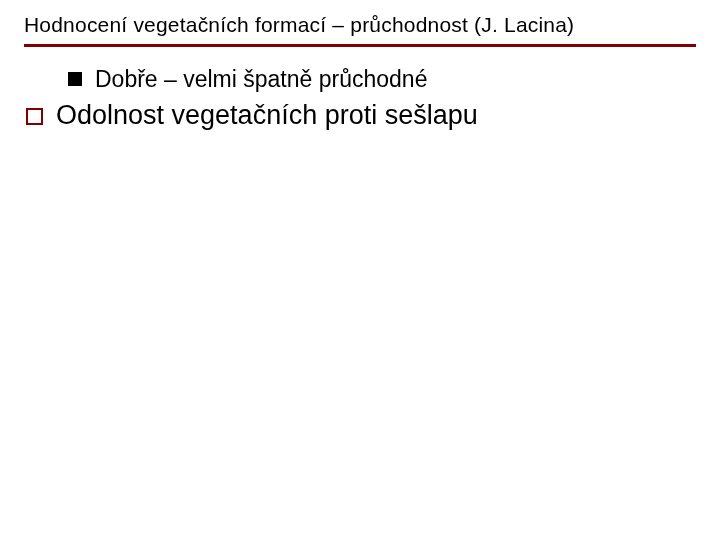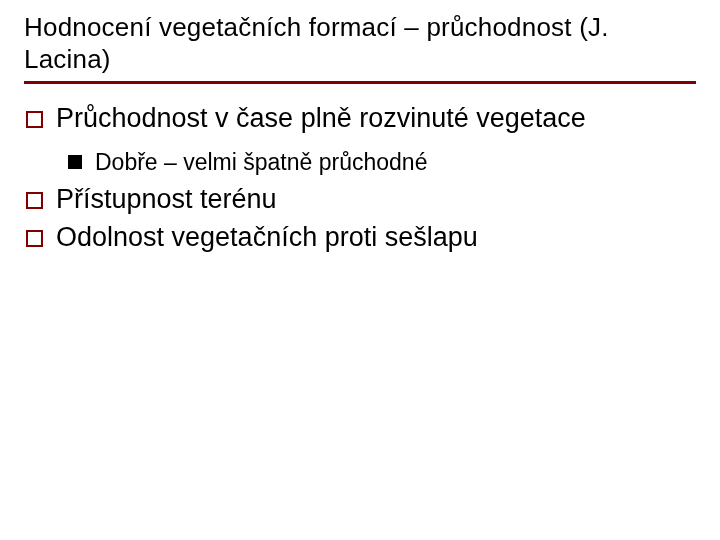--- a/index.html
+++ b/index.html
@@ -10,21 +10,21 @@
     background: #ffffff;
     font-family: Verdana, Geneva, sans-serif;
     color: #000000;
     overflow: hidden;
   }
   .slide {
     padding: 12px 24px 0 24px;
     box-sizing: border-box;
   }
   .title {
-    font-size: 26px;
+    font-size: 21px;
     font-weight: 400;
     line-height: 1.22;
     margin: 0 0 6px 0;
     letter-spacing: 0.2px;
   }
   .rule {
     height: 3px;
     background: #800000;
     margin: 0 0 18px 0;
     width: 100%;
@@ -72,34 +72,26 @@
 </style>
 </head>
 <body>
 
 <div class="slide">
   <h1 class="title">Hodnocení vegetačních formací – průchodnost (J. Lacina)</h1>
   <div class="rule"></div>
 
   <div class="body-area">
 
-    <div class="lvl1">
-      <div class="bullet"></div>
-      <div class="text">Průchodnost v čase plně rozvinuté vegetace</div>
-    </div>
 
     <div class="lvl2">
       <div class="bullet"></div>
       <div class="text">Dobře – velmi špatně průchodné</div>
     </div>
 
-    <div class="lvl1">
-      <div class="bullet"></div>
-      <div class="text">Přístupnost terénu</div>
-    </div>
 
     <div class="lvl1">
       <div class="bullet"></div>
       <div class="text">Odolnost vegetačních proti sešlapu</div>
     </div>
 
   </div>
 </div>
 
 </body></html>

